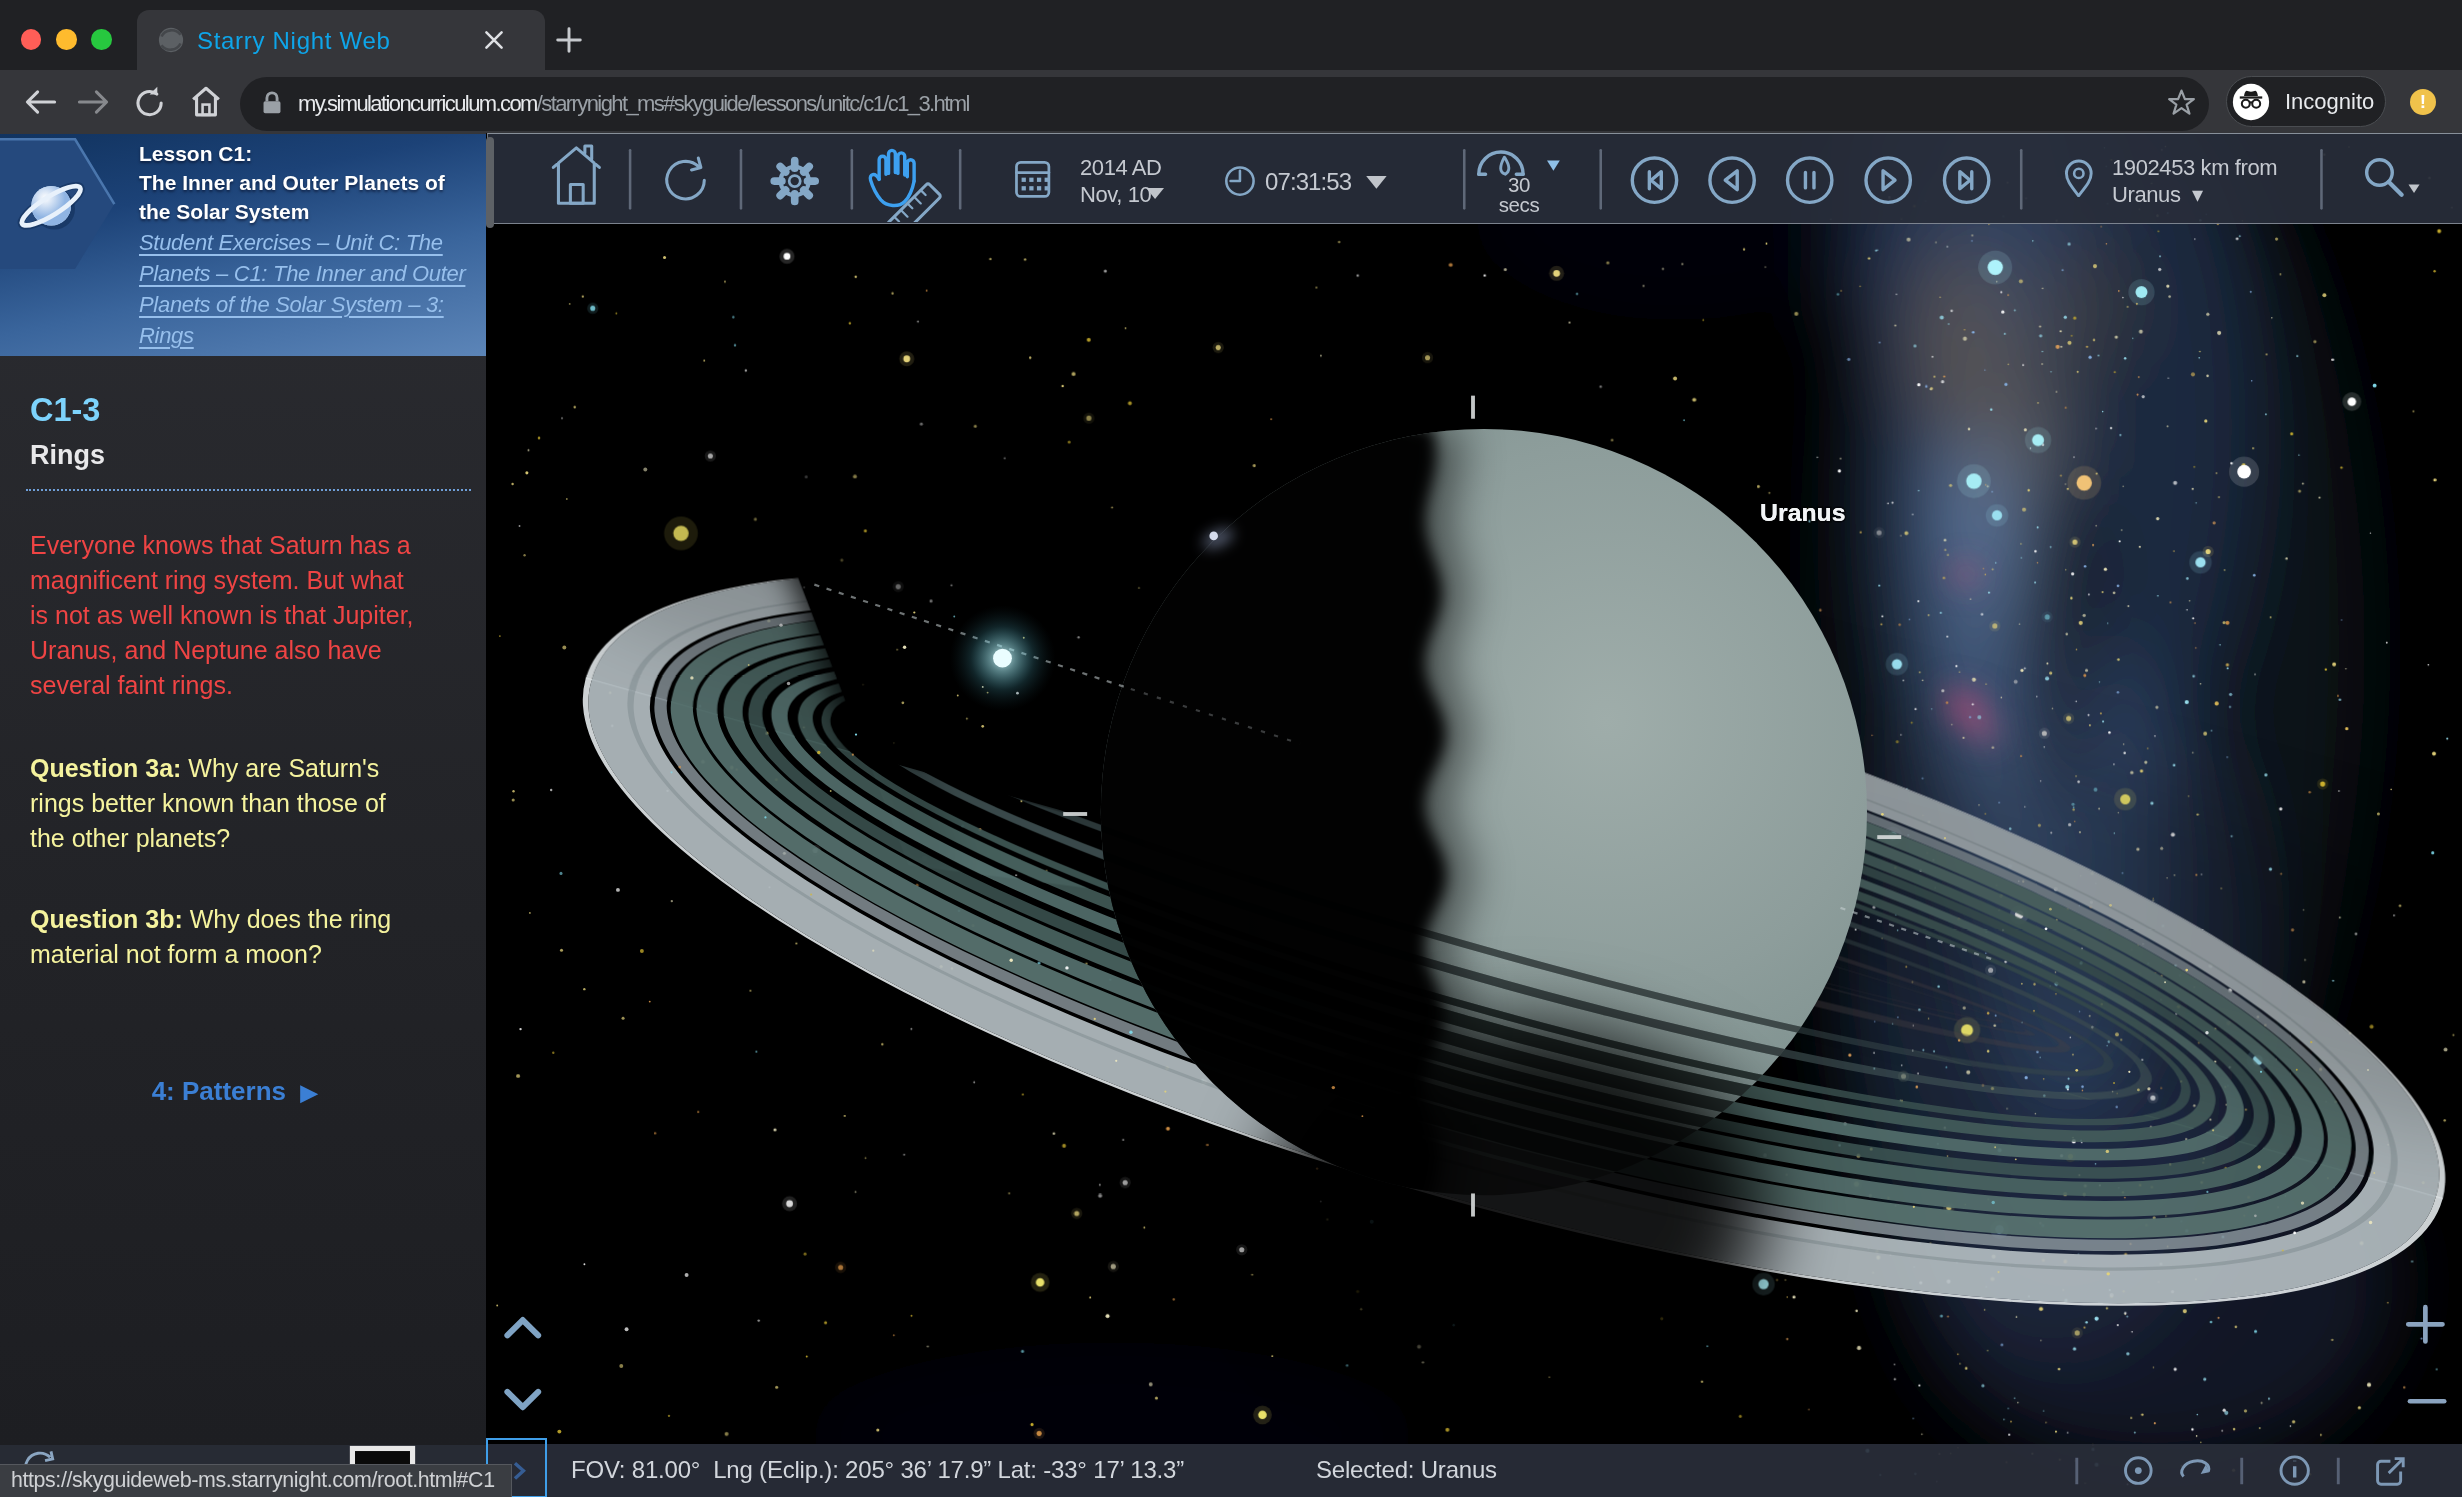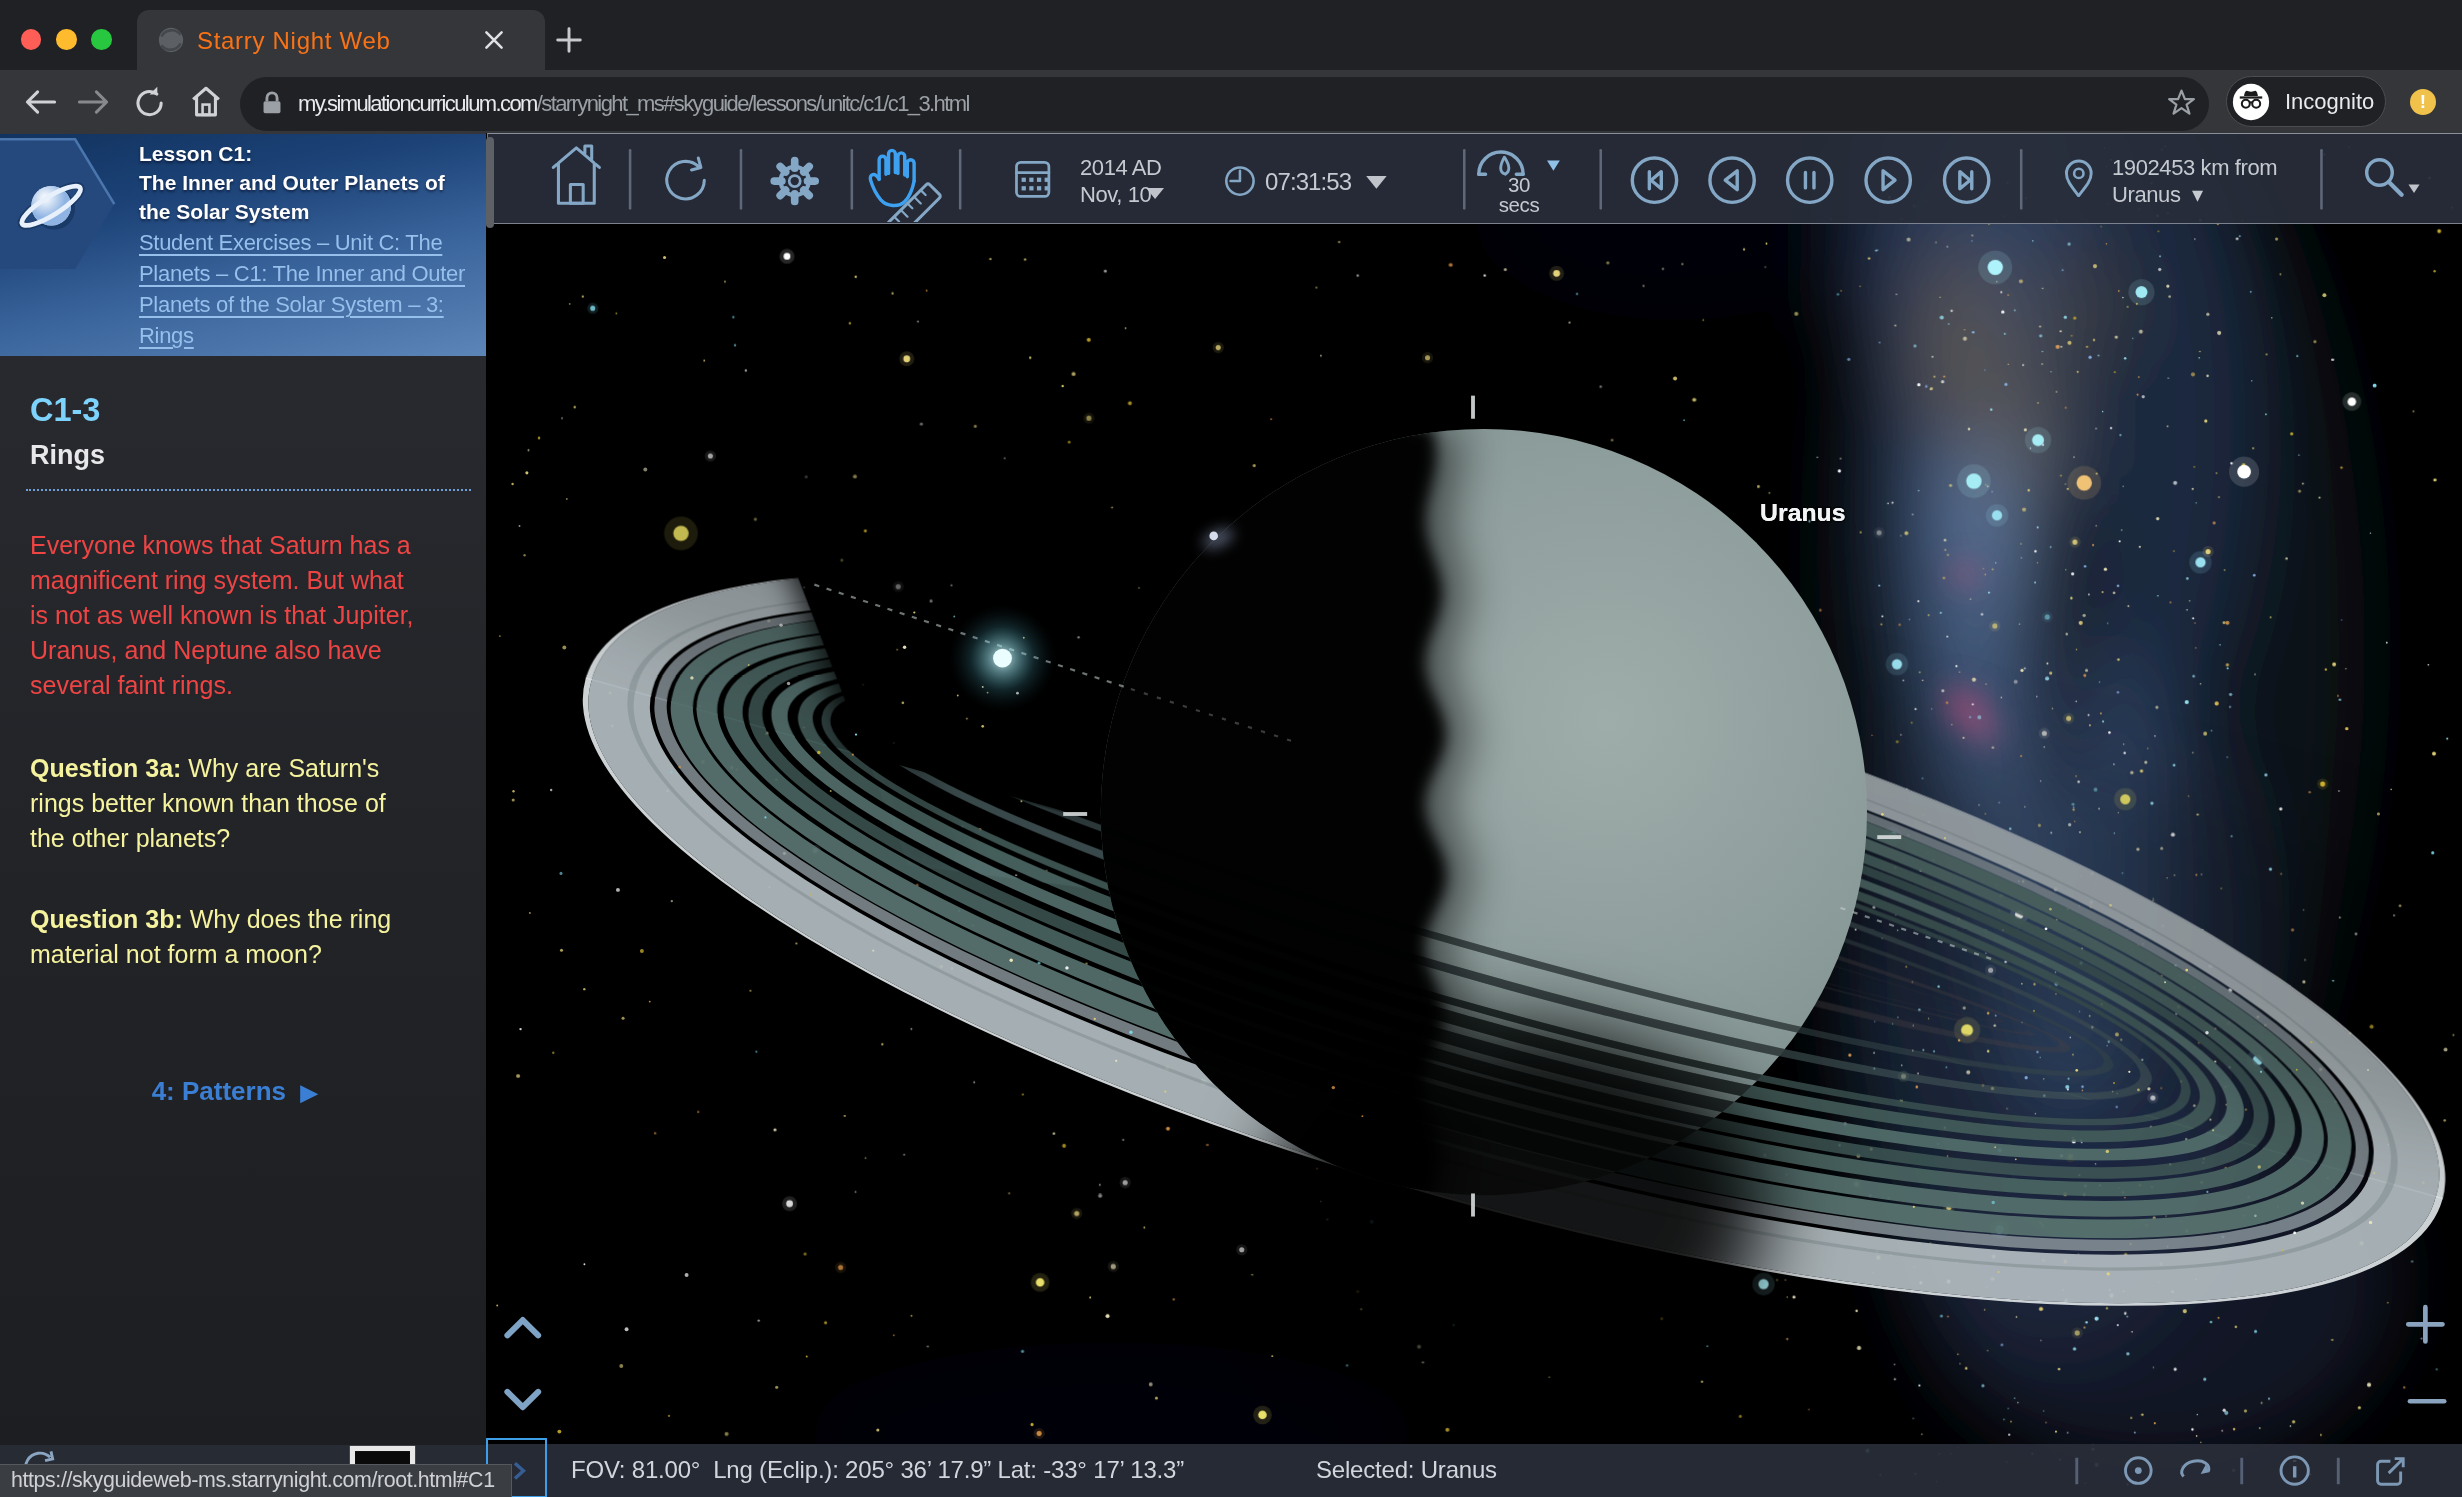--- a/index.html
+++ b/index.html
@@ -1,34 +1,34 @@
 <!DOCTYPE html>
 <html style="font-size:13.7px"><head><meta charset="utf-8">
 <style>
   html,body{margin:0;padding:0;width:2462px;height:1498px;overflow:hidden;background:#1f2023;
     font-family:"Liberation Sans",sans-serif;-webkit-font-smoothing:antialiased;}
   .abs{position:absolute;}
   
   #tabstrip{left:0;top:0;width:2462px;height:70px;background:#202124;}
   .tl{border-radius:50%;width:20.5px;height:20.5px;top:29px;}
   #tab{left:137px;top:10.3px;width:408px;height:60px;background:#35363a;border-radius:12px 12px 0 0;}
-  #tabtitle{left:197px;top:26.5px;font-size:24px;color:#f97316;letter-spacing:0.7px;}
+  #tabtitle{left:197px;top:26.5px;font-size:24px;color:#0ea5e9;letter-spacing:0.7px;}
   #navbar{left:0;top:70px;width:2462px;height:64px;background:#35363a;}
   #urlpill{left:240px;top:77px;width:1969px;height:54px;background:#202124;border-radius:27px;}
   #urltext{left:298px;top:91px;font-size:22px;color:#e8eaed;letter-spacing:-1.6px;white-space:pre;}
   #urltext span{color:#9aa0a6;}
   #incog{left:2226px;top:76px;width:160px;height:51px;background:#202124;border:1.7px solid #4a4d51;border-radius:27px;box-sizing:border-box;}
   #incogtxt{left:2285px;top:89px;font-size:22px;color:#e8eaed;}
   #avatar{left:2410px;top:89px;width:26px;height:26px;border-radius:50%;background:#f0c24b;
      color:#fff;font-size:19px;font-weight:bold;text-align:center;line-height:26px;}
   
   #sidebar{left:0;top:134px;width:486px;height:1311px;background:linear-gradient(#2b2c31,#222327 60%,#1d1e22);}
   #bluepanel{left:0;top:134px;width:486px;height:222px;background:linear-gradient(168deg,#11335f 0%,#1c4277 30%,#3a659c 62%,#5c85b8 100%);}
   #lessonhead{left:139px;top:139px;font-size:21px;line-height:29px;font-weight:bold;color:#fff;text-shadow:0 1.7px 2.6px rgba(0,0,20,.5);}
-  #lessonlinks{left:139px;top:227px;font-size:22px;letter-spacing:-0.3px;line-height:31px;color:#96bfec;text-decoration:underline;text-underline-offset:4.3px;}
+  #lessonlinks{left:139px;top:227px;font-size:22px;letter-spacing:-0.3px;line-height:31px;color:#96bfec;text-decoration:underline;text-underline-offset:4.3px;font-style:italic;}
   #c13{left:30px;top:392px;font-size:32.5px;font-weight:bold;color:#7dd3fc;}
   #ringsh{left:30px;top:440px;font-size:27px;font-weight:bold;color:#e8e8ea;}
   #dotline{left:26px;top:489px;width:445px;border-top:2.6px dotted #6f9fd8;}
   .para{left:30px;font-size:25px;line-height:35px;color:#ef4444;}
   .yellow{color:#f5f39e;}
   #patterns{left:0px;top:1076px;width:469px;text-align:center;font-size:26px;font-weight:bold;color:#3b7fd4;}
   #sbbottom{left:0;top:1445px;width:486px;height:53px;background:#272b34;}
   #tooltip{left:0;top:1464px;width:511px;height:34px;background:#3a3d42;border-top:0.9px solid #55585e;border-right:0.9px solid #55585e;}
   #tooltiptxt{left:11px;top:1468px;font-size:21.4px;color:#cfd1d4;letter-spacing:-0.4px;}
   

